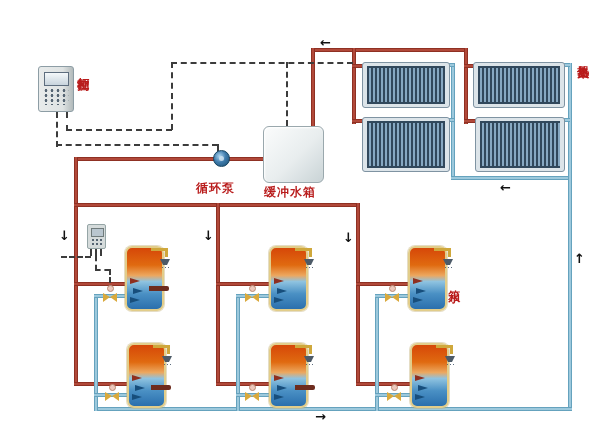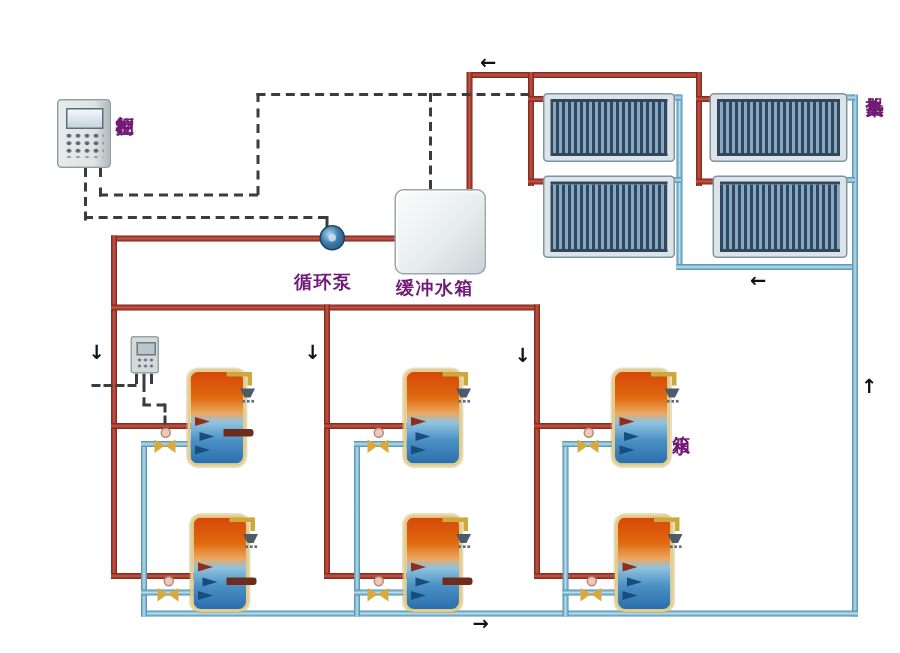--- a/index.html
+++ b/index.html
@@ -17,21 +17,21 @@
 
   
   .dh,.dv{position:absolute;z-index:2;}
   .dh{height:0;border-top:2px dashed #3c3c3c;}
   .dv{width:0;border-left:2px dashed #3c3c3c;}
 
   
   .arrow{position:absolute;z-index:6;font-size:13px;font-weight:bold;color:#111;line-height:1;}
 
   
-  .lbl{position:absolute;z-index:6;color:#701a75;font-weight:bold;font-size:12px;letter-spacing:1px;white-space:nowrap;}
+  .lbl{position:absolute;z-index:6;color:#b91c1c;font-weight:bold;font-size:12px;letter-spacing:1px;white-space:nowrap;}
   .lbl.vert{writing-mode:vertical-rl;text-orientation:upright;letter-spacing:0;line-height:1.1;}
 
   
   .tank{position:absolute;width:35px;height:61px;z-index:3;border:2px solid #e2cd8a;border-radius:7px;
         background:linear-gradient(180deg,#d64708 0%,#e06a10 28%,#eca75f 45%,#8fc3e0 55%,#4a90c4 75%,#2a6fad 100%);
         box-shadow:0 0 0 1px rgba(190,170,110,.4);}
   .tri{position:absolute;width:0;height:0;border-top:3px solid transparent;border-bottom:3px solid transparent;}
   .tri.red{border-left:10px solid #8e2f1f;left:3px;top:30px;}
   .tri.n1{border-left:10px solid #174e7c;left:6px;top:40px;}
   .tri.n2{border-left:10px solid #174e7c;left:3px;top:49px;}

